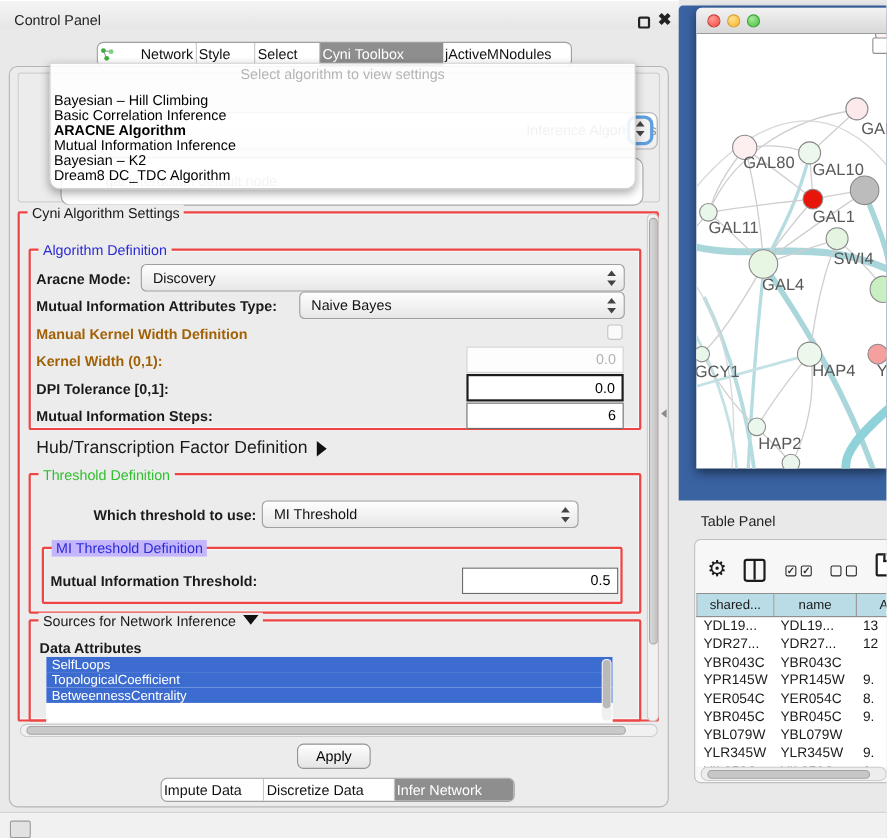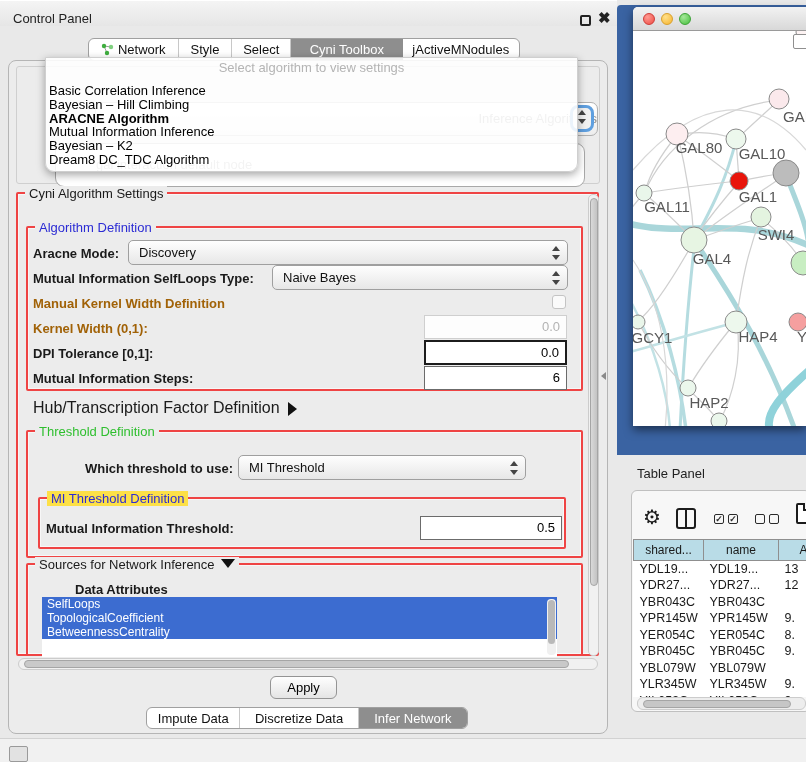--- a/index.html
+++ b/index.html
@@ -10,21 +10,21 @@
 
   
   .cp-titlebar { left:0; top:4; width:617px; height:26px; background:linear-gradient(#f4f4f4,#e6e6e6);
                  border-top:1px solid #ffffff; }
   .cp-title { left:13px; top:11px; font-size:13px; color:#222; }
   .win-float { left:580px; top:15px; width:11px; height:11px; border:2px solid #222; border-radius:2px; background:transparent; }
   .win-close { left:598px; top:9px; font-size:15px; font-weight:bold; color:#222; }
 
   .tabstrip { display:flex; background:#ffffff; border:1px solid #a0a0a0; border-radius:6px; overflow:hidden; }
   .tabstrip .seg { font-size:13px; line-height:21px; text-align:center; white-space:nowrap;
-                   border-right:1px solid #c8c8c8; padding:0 2px; color:#111; display:flex; align-items:center; justify-content:center; gap:4px;}
+                   border-right:1px solid #c8c8c8; padding:0 2px; color:#111; display:flex; align-items:center; justify-content:space-between; gap:4px;}
   .tabstrip .seg:last-child { border-right:none; }
   .tabstrip .seg.sel { background:#8e8e8e; color:#ffffff; border-right:none; }
   #top-tabs { left:88px; top:38px; width:432px; height:23px; }
   #bottom-tabs { left:146px; top:707px; width:322px; height:22px; }
 
   .main-panel { left:8px; top:60px; width:600px; height:674px; background:#ececec;
                 border:1px solid #b5b5b5; border-radius:8px; }
   .inner-frame { left:16px; top:66px; width:584px; height:118px; border:1px solid #cfcfcf; border-radius:3px; }
 
   
@@ -161,41 +161,41 @@
       <span class="spin" style="right:5px;top:2px;"></span>
     </span>
 </div>
 <div class="abs behind-input">
   <span>gal interaction default node</span>
 </div>
 
 <div class="abs popup">
   <div class="popup-prompt">Select algorithm to view settings</div>
   <div class="popup-items" id="algo-items">
+      <div class="it">Bayesian – Hill Climbing</div>
       <div class="it">Basic Correlation Inference</div>
-      <div class="it">Bayesian – Hill Climbing</div>
       <div class="it bold">ARACNE Algorithm</div>
       <div class="it">Mutual Information Inference</div>
       <div class="it">Bayesian – K2</div>
       <div class="it">Dream8 DC_TDC Algorithm</div>
     </div>
 </div>
 
 <div class="abs group" style="left:16px;top:192px;width:583px;height:464px;">
   <span class="gtitle t-black">Cyni Algorithm Settings</span>
 </div>
 
 <div class="abs group" style="left:26px;top:226px;width:557px;height:165px;">
   <span class="gtitle t-blue">Algorithm Definition</span>
 </div>
 <div class="abs lbl" style="left:33px;top:246px;">Aracne Mode:</div>
 <div class="abs combo" style="left:128px;top:240px;width:440px;height:25px;">
   <span>Discovery</span><span class="spin"></span>
 </div>
-<div class="abs lbl" style="left:33px;top:271px;">Mutual Information SelfLoops Type:</div>
+<div class="abs lbl" style="left:33px;top:271px;">Mutual Information Attributes Type:</div>
 <div class="abs combo" style="left:272px;top:265px;width:296px;height:25px;">
   <span>Naive Bayes</span><span class="spin"></span>
 </div>
 <div class="abs lbl lbl-dis" style="left:33px;top:296px;">Manual Kernel Width Definition</div>
 <div class="abs checkbox" style="left:552px;top:295px;"></div>
 <div class="abs lbl lbl-dis" style="left:33px;top:321px;">Kernel Width (0,1):</div>
 <div class="abs tf tf-dis" style="left:424px;top:315px;width:143px;height:24px;">0.0</div>
 <div class="abs lbl" style="left:33px;top:346px;">DPI Tolerance [0,1]:</div>
 <div class="abs tf tf-strong" style="left:424px;top:340px;width:143px;height:25px;">0.0</div>
 <div class="abs lbl" style="left:33px;top:371px;">Mutual Information Steps:</div>
@@ -206,29 +206,29 @@
 </div>
 
 <div class="abs group" style="left:26px;top:430px;width:557px;height:128px;">
   <span class="gtitle t-green">Threshold Definition</span>
 </div>
 <div class="abs lbl" style="left:85px;top:461px;">Which threshold to use:</div>
 <div class="abs combo" style="left:238px;top:455px;width:288px;height:25px;">
   <span>MI Threshold</span><span class="spin"></span>
 </div>
 <div class="abs group" style="left:38px;top:497px;width:528px;height:52px;">
-  <span class="gtitle t-blue" style="background:#fde047;">MI Threshold Definition</span>
+  <span class="gtitle t-blue" style="background:#c4b5fd;">MI Threshold Definition</span>
 </div>
 <div class="abs lbl" style="left:46px;top:521px;">Mutual Information Threshold:</div>
 <div class="abs tf tf-norm" style="left:420px;top:516px;width:142px;height:24px;">0.5</div>
 
 <div class="abs group" style="left:26px;top:563px;width:557px;height:93px;">
   <span class="gtitle t-black"><span>Sources for Network Inference</span><span class="tri-down"></span></span>
 </div>
-<div class="abs lbl" style="left:36px;top:582px;margin-left:39px;">Data Attributes</div>
+<div class="abs lbl" style="left:36px;top:582px;">Data Attributes</div>
 <div class="abs attr-list" id="attr-list">
   <div class="row">SelfLoops</div>
     <div class="row">TopologicalCoefficient</div>
     <div class="row">BetweennessCentrality</div>
     <div class="list-vsb">
       <div class="th"></div>
     </div>
 </div>
 
 <div class="abs vscroll">

